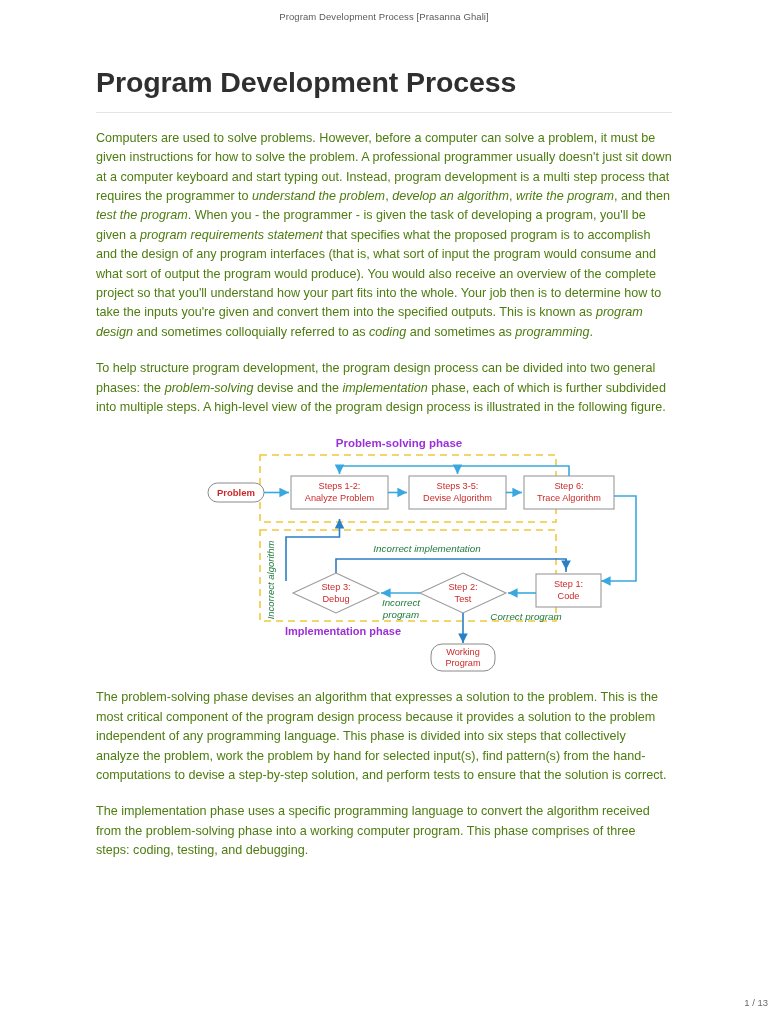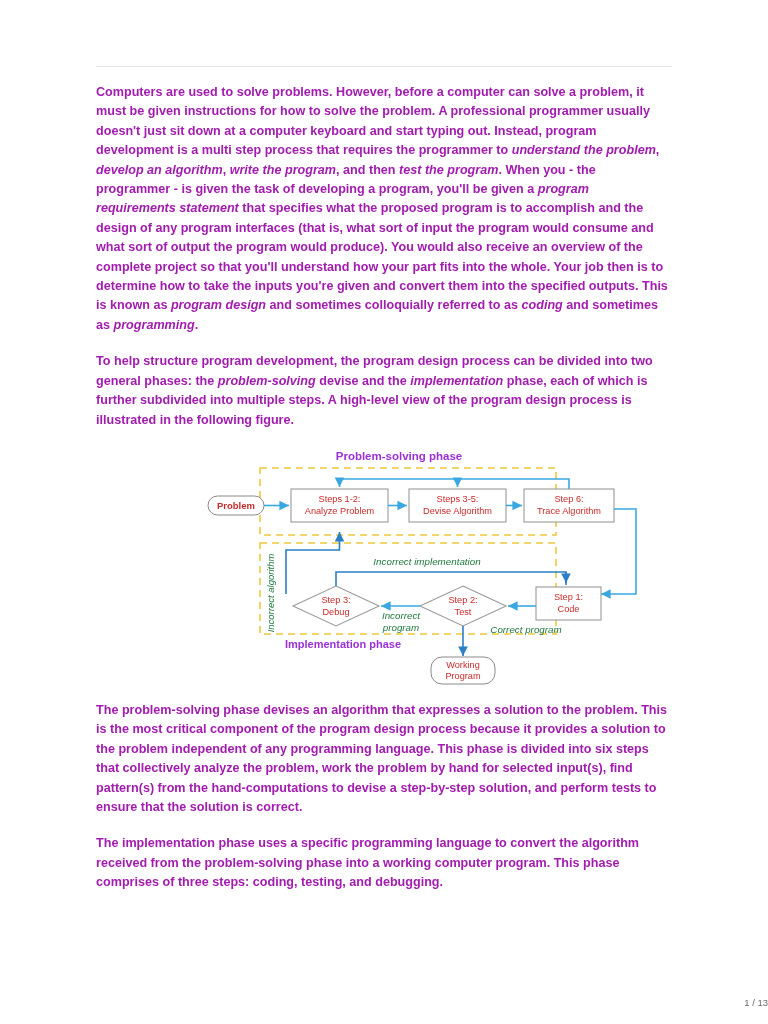--- a/index.html
+++ b/index.html
@@ -49,24 +49,23 @@
   }
   .title-rule {
     border: 0;
     border-top: 1px solid #e4e4e4;
     margin: 0 0 16px 0;
     width: 100%;
   }
   p.body-text {
     font-size: 12.6px;
     line-height: 19.4px;
-    color: #a21caf;
+    color: #4d7c0f;
     margin: 0 0 17px 0;
     text-align: left;
-    font-weight: bold;
   }
   p.body-text em { font-style: italic; }
 
   
   .figure {
     position: relative;
     width: 576px;
     height: 240px;
     margin: 8px 0 14px 0;
   }
@@ -79,23 +78,25 @@
     text-align: right;
     font-size: 9.5px;
     color: #6a6a6a;
   }
 </style>
 </head>
 <body>
 
 <div class="page">
 
+  <div class="running-head">Program Development Process [Prasanna Ghali]</div>
 
   <div class="content">
 
+    <h1 class="doc-title">Program Development Process</h1>
     <hr class="title-rule">
 
     <p class="body-text"><span>Computers are used to solve problems. However, before a computer can solve a problem, it must be given instructions for how to solve the problem. A professional programmer usually doesn't just sit down at a computer keyboard and start typing out. Instead, program development is a multi step process that requires the programmer to </span><em>understand the problem</em><span>, </span><em>develop an algorithm</em><span>, </span><em>write the program</em><span>, and then </span><em>test the program</em><span>. When you - the programmer - is given the task of developing a program, you'll be given a </span><em>program requirements statement</em><span> that specifies what the proposed program is to accomplish and the design of any program interfaces (that is, what sort of input the program would consume and what sort of output the program would produce). You would also receive an overview of the complete project so that you'll understand how your part fits into the whole. Your job then is to determine how to take the inputs you're given and convert them into the specified outputs. This is known as </span><em>program design</em><span> and sometimes colloquially referred to as </span><em>coding</em><span> and sometimes as </span><em>programming</em><span>.</span></p>
 
     <p class="body-text"><span>To help structure program development, the program design process can be divided into two general phases: the </span><em>problem-solving</em><span> devise and the </span><em>implementation</em><span> phase, each of which is further subdivided into multiple steps. A high-level view of the program design process is illustrated in the following figure.</span></p>
 
     <div class="figure">
       <svg width="576" height="240" viewBox="0 0 576 240" xmlns="http://www.w3.org/2000/svg">
         <defs>
           <marker id="arrowBlue" markerWidth="7" markerHeight="7" refX="6" refY="3" orient="auto">

